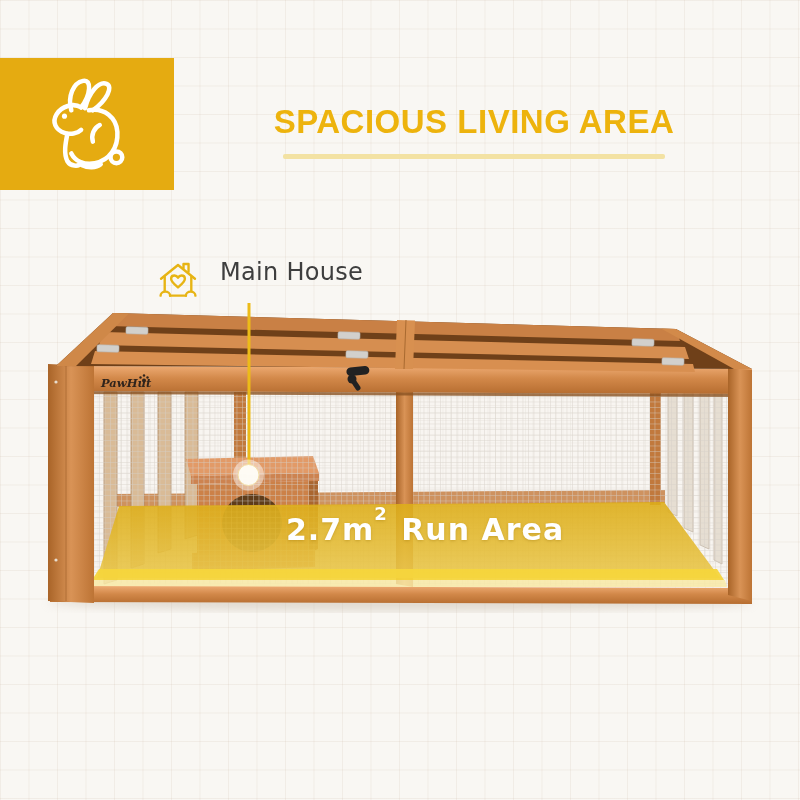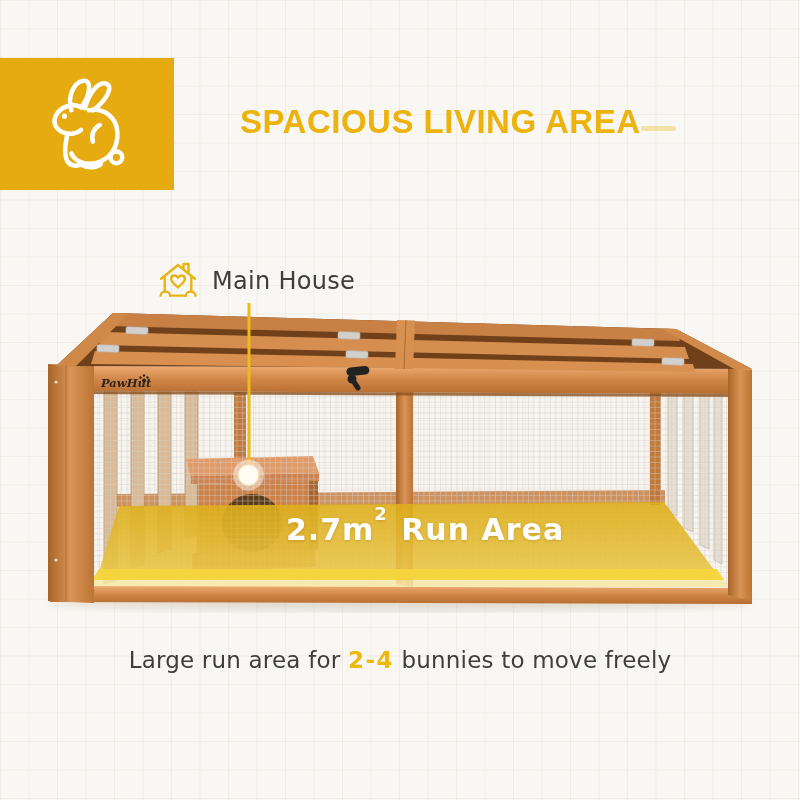--- a/index.html
+++ b/index.html
@@ -12,34 +12,34 @@
     background-image:
       linear-gradient(rgba(214,198,182,0.22) 1px, transparent 1px),
       linear-gradient(90deg, rgba(214,198,182,0.22) 1px, transparent 1px);
     background-size:28.5px 28.5px;
   }
   .badge {
     position:absolute; left:0; top:58px; width:174px; height:132px;
     background:#E5AB11; display:flex; align-items:center; justify-content:center;
   }
   .header {
-    position:absolute; left:240px; top:103px; width:436px;
-    display:flex; align-items:center;
+    position:absolute; left:256px; top:103px; width:436px;
+    display:flex; flex-direction:column; align-items:center;
   }
   .header h1 {
     font-family:"Liberation Sans", sans-serif;
     font-size:33px; font-weight:800; letter-spacing:0.5px;
     color:#EDB30D; white-space:nowrap;
   }
   .title-underline {
     width:382px; height:5px; background:#F3E2A3; border-radius:2px; margin-top:13px;
   }
   .callout {
     position:absolute; left:156px; top:258px;
-    display:flex; align-items:center; gap:12px;
+    display:flex; gap:20px;
   }
   .callout .label { font-size:24px; color:#3E3E3E; letter-spacing:0.3px; }
   .hutch-svg { position:absolute; left:40px; top:295px; width:720px; height:325px; }
   .run-area-label {
     position:absolute; left:264px; top:512px; width:322px; text-align:center;
     font-weight:800; font-size:30px; color:#ffffff; letter-spacing:1px;
     text-shadow:0 1px 3px rgba(150,110,0,0.35); white-space:nowrap;
   }
   .run-area-label sup { font-size:0.6em; position:relative; top:-0.5em; margin-right:2px; }
   .caption {
@@ -208,15 +208,14 @@
 
     <line x1="249" y1="303" x2="249" y2="466" stroke="#ECBB18" stroke-width="3"></line>
     <g>
       <circle cx="248.5" cy="475" r="15.5" fill="#ffffff" opacity="0.45"></circle>
       <circle cx="248.5" cy="475" r="10.5" fill="#fffef8" opacity="0.95" stroke="#f3dfa5" stroke-width="1"></circle>
     </g>
   </svg>
 
   <div class="run-area-label"><span>2.7m</span><sup>2</sup><span> Run Area</span></div>
 
-  <div class="caption"><span>Large run area for </span><span class="hl">2-4</span><span> bunnies to move freely</span></div>
 
 </div>
 
 </body></html>

